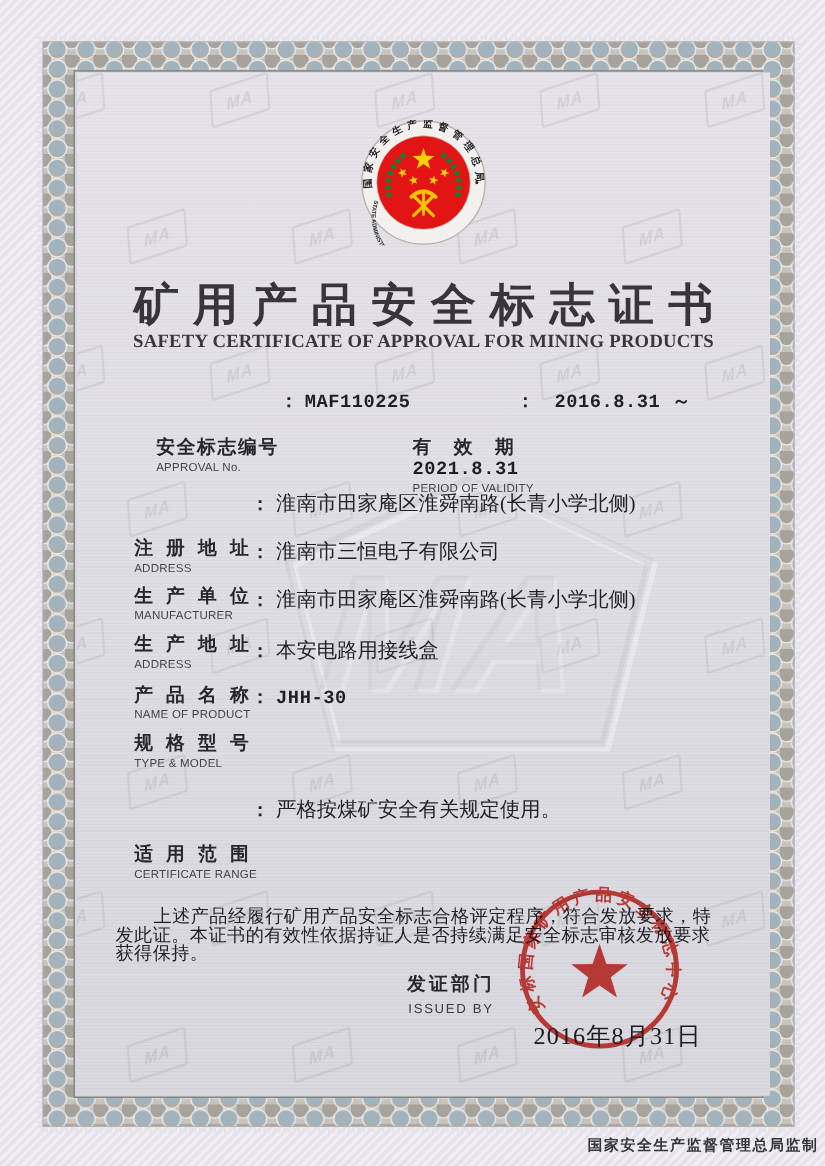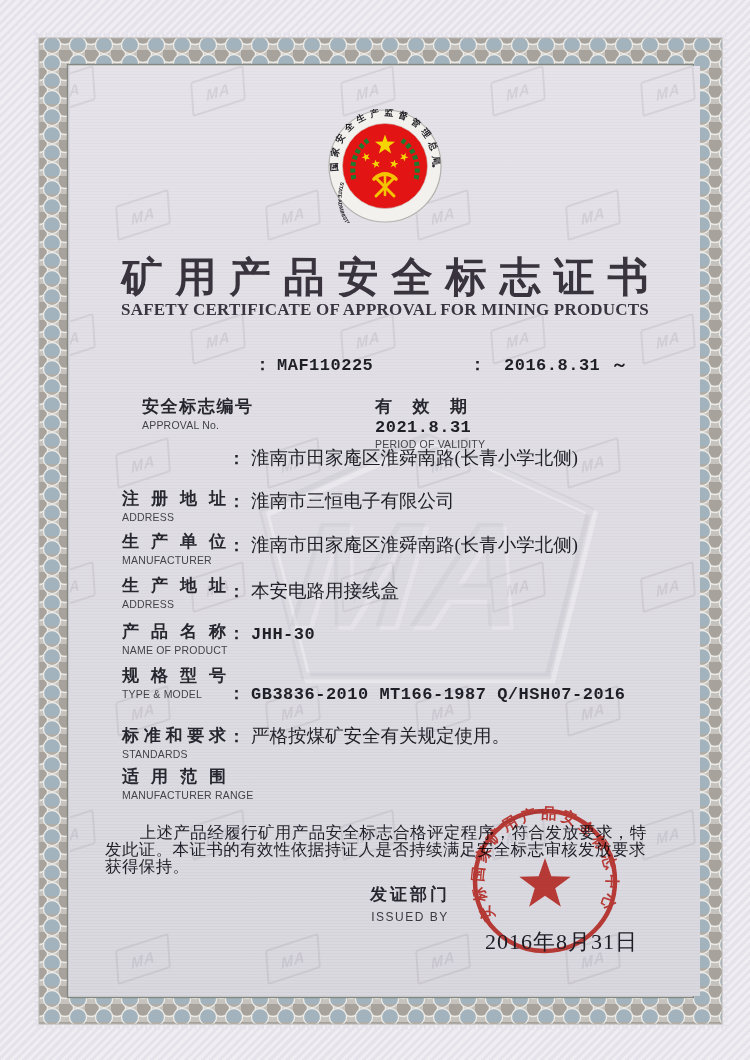--- a/index.html
+++ b/index.html
@@ -188,27 +188,23 @@
       <div class="sub">ADDRESS</div>
     </div>
     <div class="row" style="top:512px">
       <span class="flabel">产品名称</span><span class="fcolon">：</span><span class="fvalue">本安电路用接线盒</span>
       <div class="sub">NAME OF PRODUCT</div>
     </div>
     <div class="row" style="top:556px">
       <span class="flabel">规格型号</span><span class="fcolon">：</span><span class="fvalue mono">JHH-30</span>
       <div class="sub">TYPE &amp; MODEL</div>
     </div>
-    <div class="row" style="top:616px">
-      <span class="flabel">标准和要求</span><span class="fcolon">：</span><span class="fvalue mono">GB3836-2010 MT166-1987 Q/HSH07-2016</span>
-      <div class="sub">STANDARDS</div>
-    </div>
     <div class="row" style="top:657px">
       <span class="flabel">适用范围</span><span class="fcolon">：</span><span class="fvalue">严格按煤矿安全有关规定使用。</span>
-      <div class="sub">MANUFACTURER RANGE</div>
+      <div class="sub">CERTIFICATE RANGE</div>
     </div>
 
     <div class="statement">上述产品经履行矿用产品安全标志合格评定程序，符合发放要求，特发此证。本证书的有效性依据持证人是否持续满足安全标志审核发放要求获得保持。</div>
 
     <div class="issuer">
       <div class="issuer-cn">发证部门</div>
       <div class="issuer-en">ISSUED BY</div>
     </div>
 
     <svg class="seal" viewBox="0 0 160 160" aria-hidden="true">
@@ -218,13 +214,14 @@
         <path id="sealRing" d="M 31.5,118 A 62,62 0 1 1 128.5,118" fill="none"></path>
       </defs>
       <text font-size="15" font-weight="bold" fill="#d2342c" font-family="Liberation Serif, serif">
         <textPath href="#sealRing" startOffset="2" textLength="262" lengthAdjust="spacing">安标国家矿用产品安全标志中心</textPath>
       </text>
     </svg>
 
     <div class="issue-date">2016年8月31日</div>
   </div>
 
+  <div class="producer">国家安全生产监督管理总局监制</div>
 </div>
 
 </body></html>

